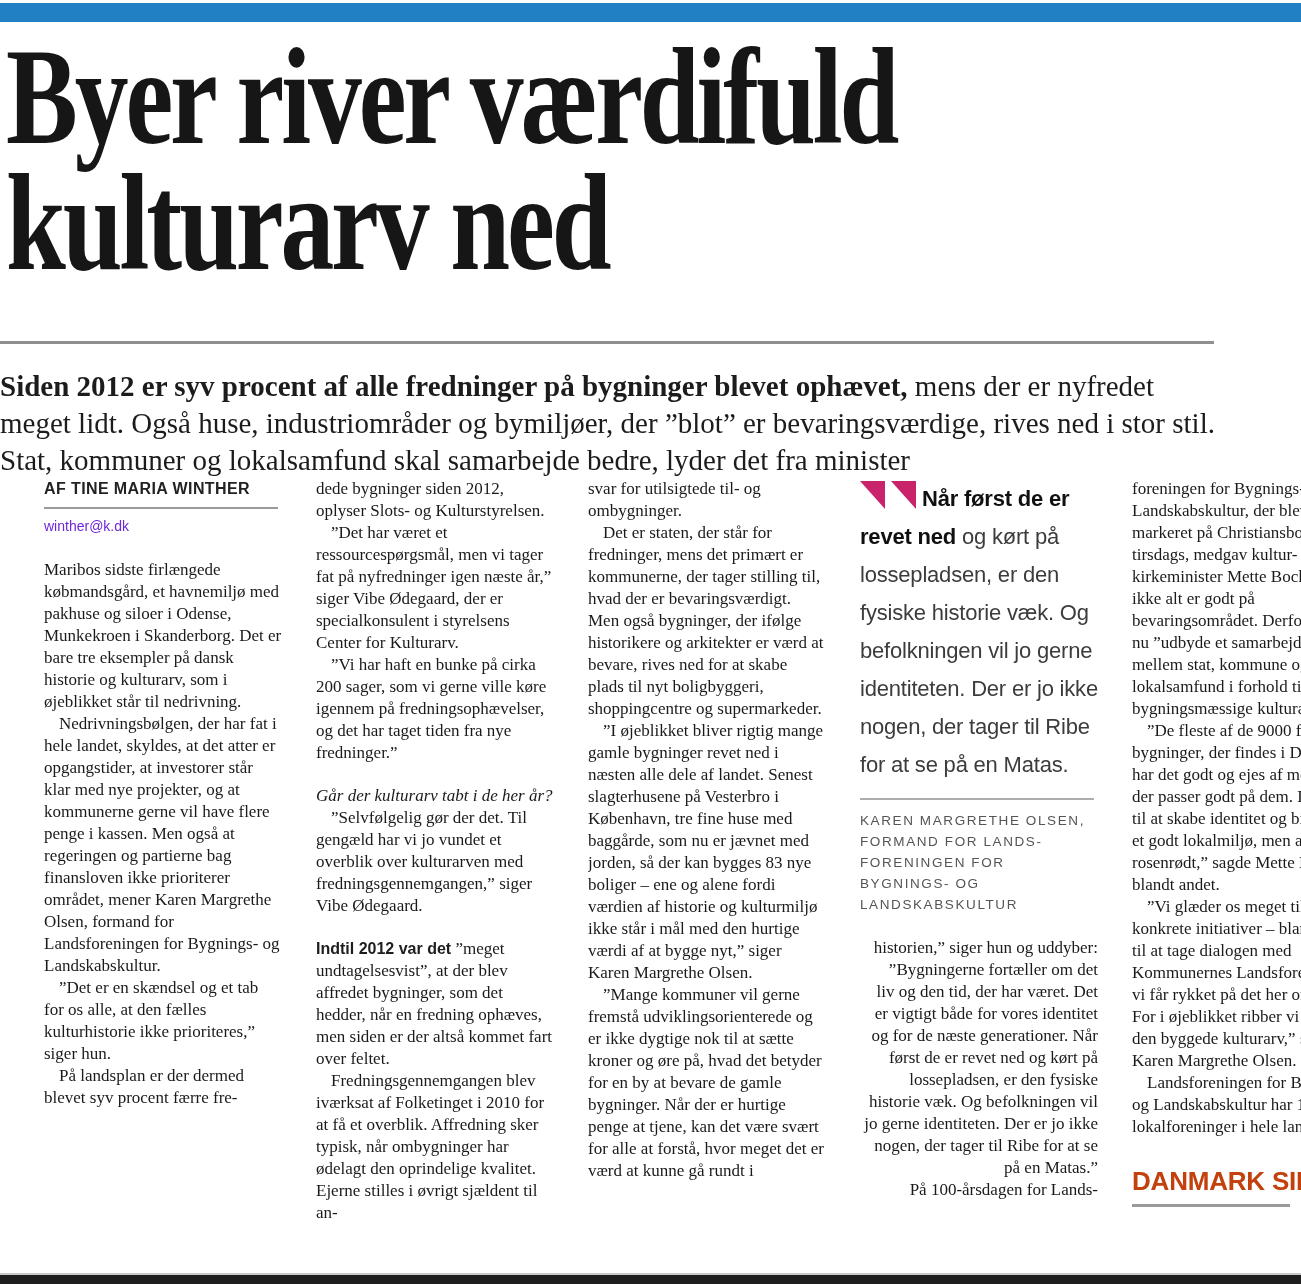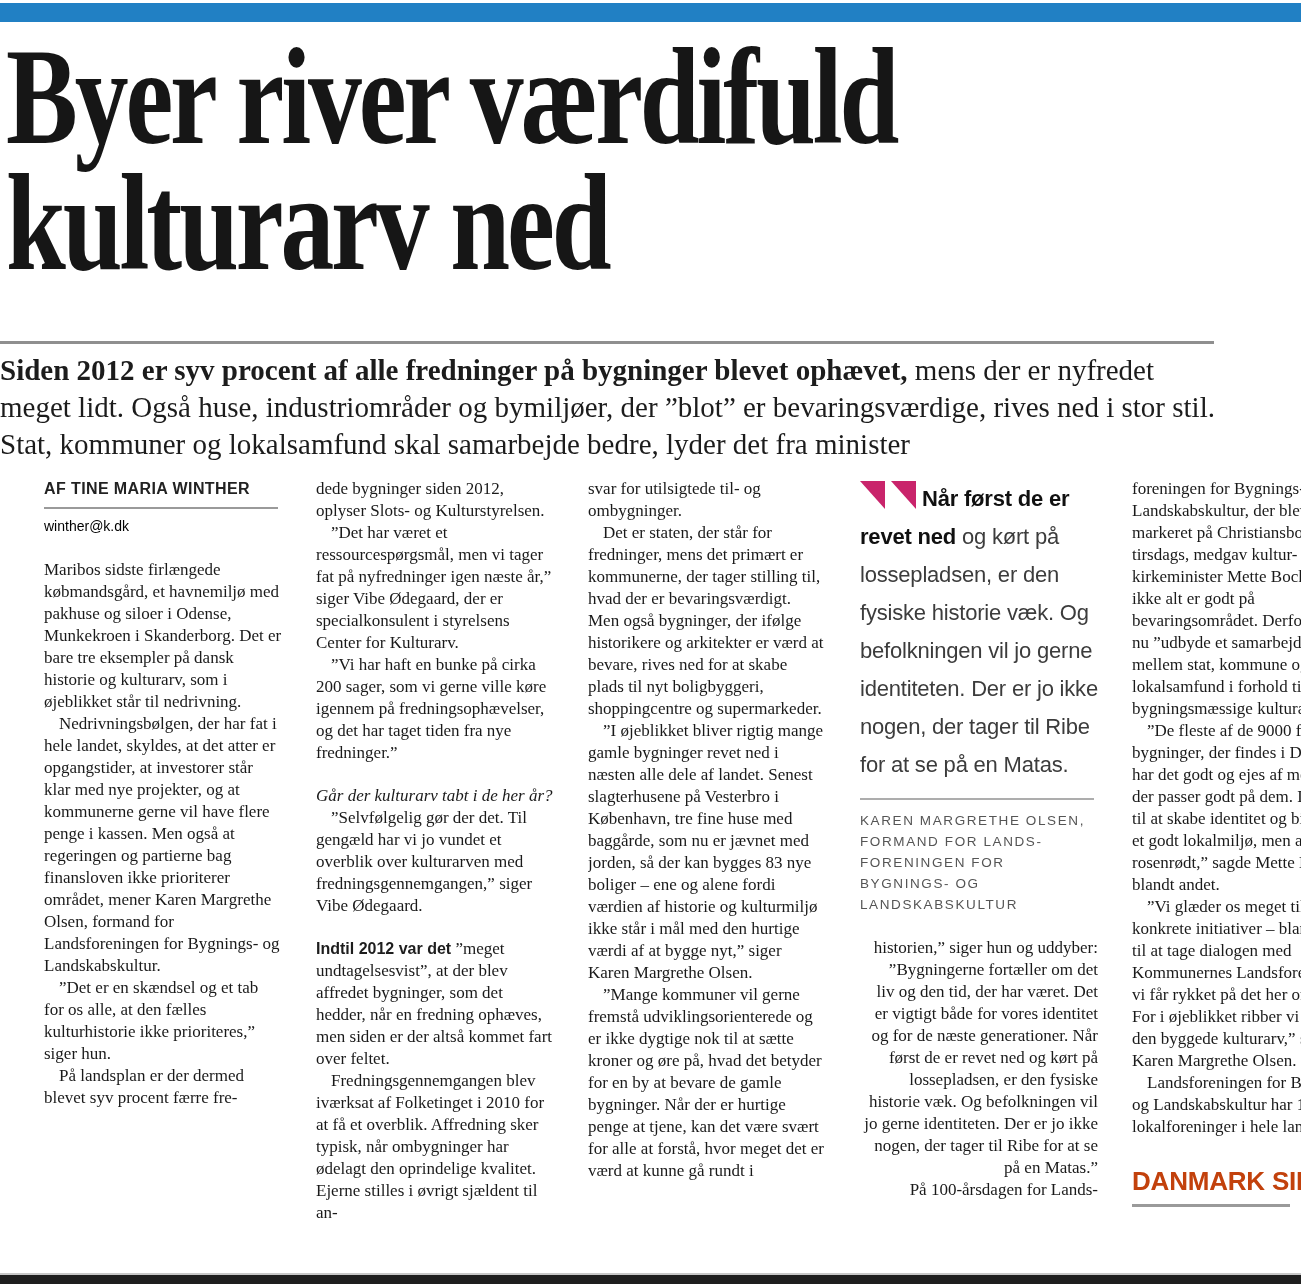--- a/index.html
+++ b/index.html
@@ -9,30 +9,30 @@
   }
   .topbar{position:absolute;left:0;top:3px;width:1301px;height:19px;background:#2180c4;}
   .headline{
     position:absolute;left:6px;top:34px;width:1650px;
     font-family:"Liberation Serif", serif;font-weight:700;color:#161616;
     font-size:138px;line-height:126px;letter-spacing:-4px;
     transform:scaleX(0.78);transform-origin:0 0;
   }
   .standfirst-rule{position:absolute;left:0;top:341px;width:1214px;height:3px;background:#8f8f8f;}
   .standfirst{
-    position:absolute;left:0;top:352px;width:1225px;
+    position:absolute;left:0;top:368px;width:1225px;
     font-size:29px;line-height:37px;color:#1c1c1c;
   }
   .standfirst .sf-bold{font-weight:700;}
   .columns{position:absolute;left:0;top:478px;width:1301px;height:768px;display:flex;gap:34px;margin-left:44px;}
   .col{flex:0 0 238px;width:238px;overflow:hidden;font-size:17px;line-height:22px;}
   .byline{margin-bottom:22px;}
   .byline-name{font-family:"Liberation Sans", sans-serif;font-weight:700;font-size:16px;letter-spacing:.4px;color:#222;}
   .byline-rule{height:2px;background:#9a9a9a;margin:7px 0 6px;width:234px;}
-  .byline-email{font-family:"Liberation Sans", sans-serif;font-size:14px;color:#000000;}
+  .byline-email{font-family:"Liberation Sans", sans-serif;font-size:14px;color:#6d28d9;}
   p{margin:0;}
   p.ind{text-indent:15px;}
   p.q{font-style:italic;margin-top:21px;}
   p.lead-par{margin-top:21px;}
   .lead{font-family:Liberation Sans, sans-serif;font-weight:700;font-size:16px;color:#1d1d1d;}
   
   .pq-text{
     font-family:"Liberation Sans", sans-serif;
     font-size:22px;line-height:38px;color:#3c3c3c;letter-spacing:-0.2px;
   }

